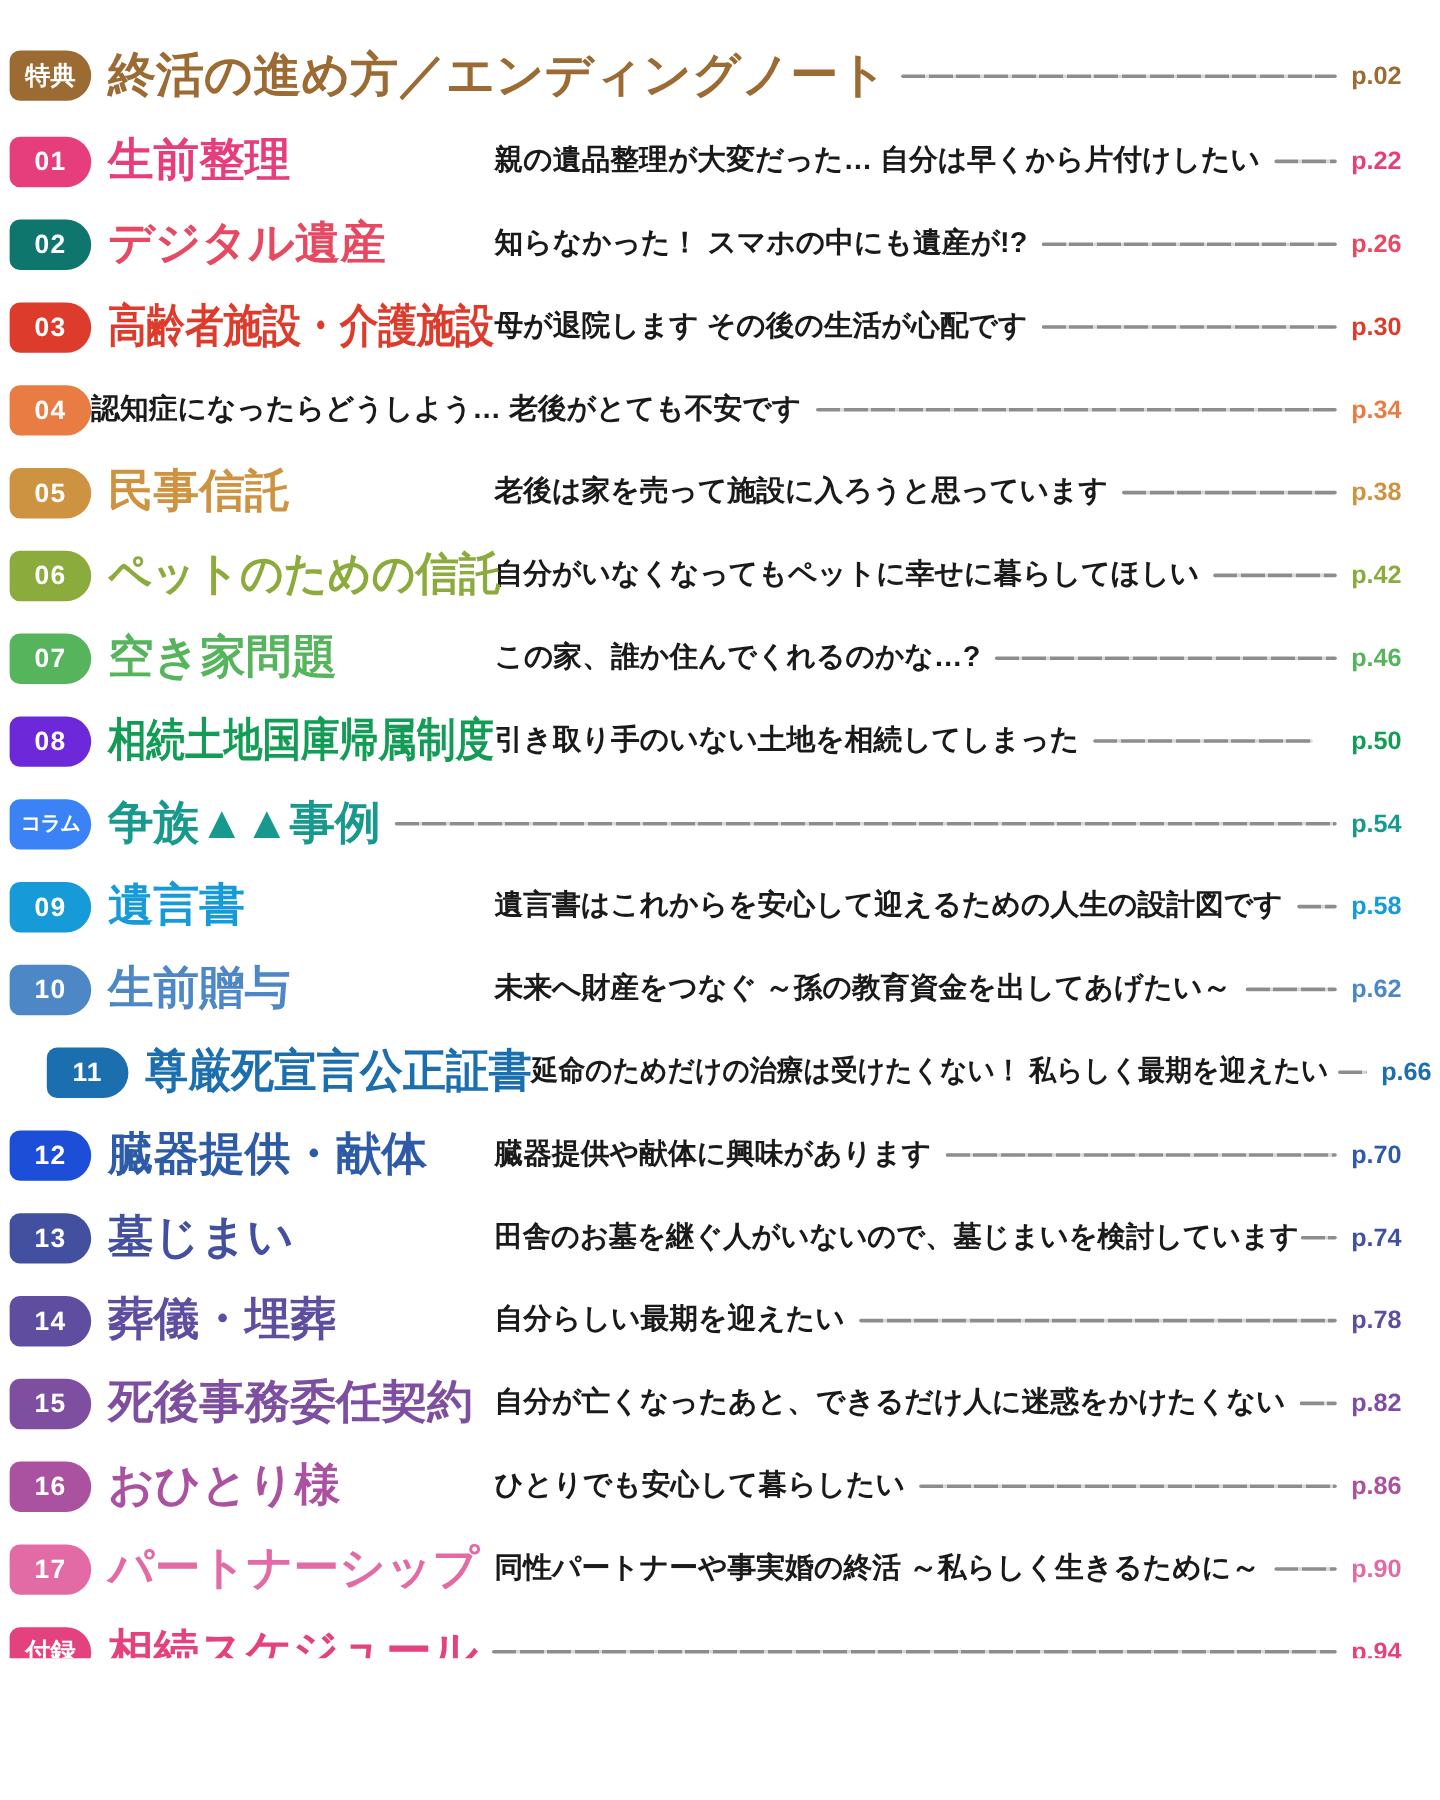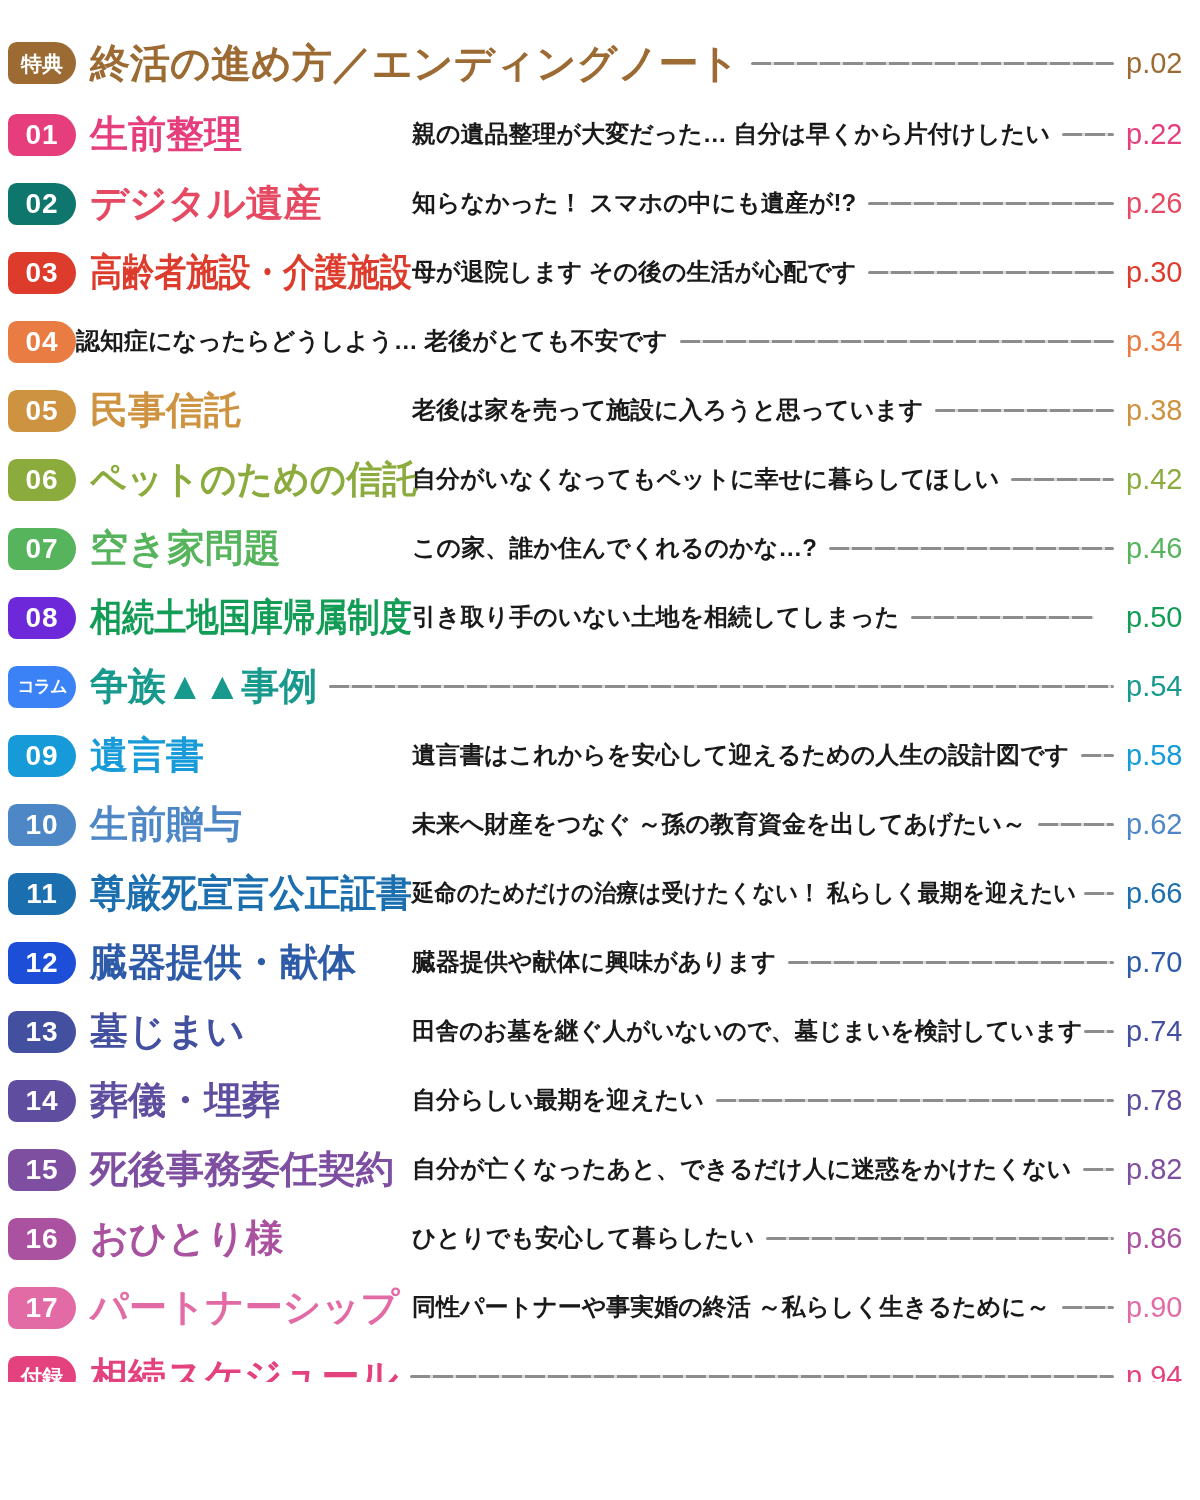--- a/index.html
+++ b/index.html
@@ -26,21 +26,21 @@
     flex: 0 0 68px;
     height: 42px;
     border-radius: 9px 22px 22px 9px;
     color: #ffffff;
     display: flex;
     align-items: center;
     justify-content: center;
     font-weight: bold;
     line-height: 1;
   }
-  .badge.digits { font-size: 28px; letter-spacing: 1px; }
+  .badge.digits { font-size: 22px; letter-spacing: 1px; }
   .badge.label2 { font-size: 21px; letter-spacing: 0; }
   .badge.label3 { font-size: 17px; letter-spacing: -1px; }
 
   .title {
     margin-left: 14px;
     font-size: 38px;
     font-weight: bold;
     white-space: nowrap;
     transform-origin: left center;
     line-height: 1.05;
@@ -60,22 +60,22 @@
     flex: 1 1 auto;
     min-width: 24px;
     height: 3px;
     margin: 0 12px;
     border-radius: 2px;
     background: repeating-linear-gradient(90deg, #8d8d8d 0 20px, #d8d8d8 20px 23px);
   }
 
   .page {
     flex: 0 0 64px;
-    font-size: 29px;
-    font-weight: normal;
+    font-size: 21px;
+    font-weight: bold;
     white-space: nowrap;
     line-height: 1;
   }
 </style>
 </head>
 <body>
 
 <main class="toc">
     <div class="row header">
       <span class="badge label2" style="background: rgb(156, 107, 51);">特典</span>
@@ -152,21 +152,21 @@
       <span class="page" style="color: rgb(23, 155, 216);">p.58</span>
     </div>
     <div class="row">
       <span class="badge digits" style="background: rgb(77, 135, 197);">10</span>
       <span class="title" style="color: rgb(77, 135, 197); width: 322px;">生前贈与</span>
       <span class="desc">未来へ財産をつなぐ ～孫の教育資金を出してあげたい～</span>
       <div class="leader"></div>
       <span class="page" style="color: rgb(77, 135, 197);">p.62</span>
     </div>
     <div class="row">
-      <span class="badge digits" style="background: rgb(28, 111, 174);">11</span>
+      <span class="badge digits" style="background: rgb(28, 111, 174); margin-left: 31px;">11</span>
       <span class="title" style="color: rgb(28, 111, 174); width: 322px; transform: scaleX(0.942);">尊厳死宣言公正証書</span>
       <span class="desc" style="width: 660px; transform: scaleX(0.931);">延命のためだけの治療は受けたくない！ 私らしく最期を迎えたい</span>
       <div class="leader"></div>
       <span class="page" style="color: rgb(28, 111, 174);">p.66</span>
     </div>
     <div class="row">
       <span class="badge digits" style="background: #1d4ed8;">12</span>
       <span class="title" style="color: rgb(46, 91, 168); width: 322px;">臓器提供・献体</span>
       <span class="desc">臓器提供や献体に興味があります</span>
       <div class="leader"></div>

